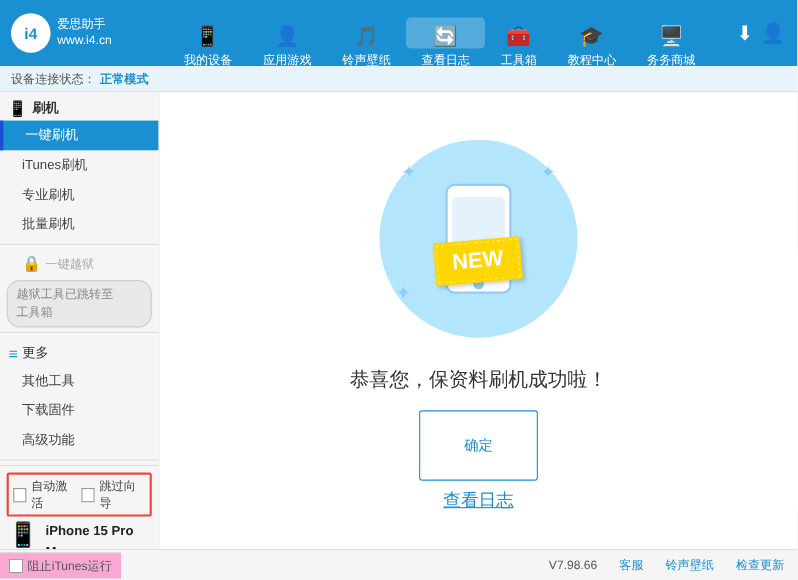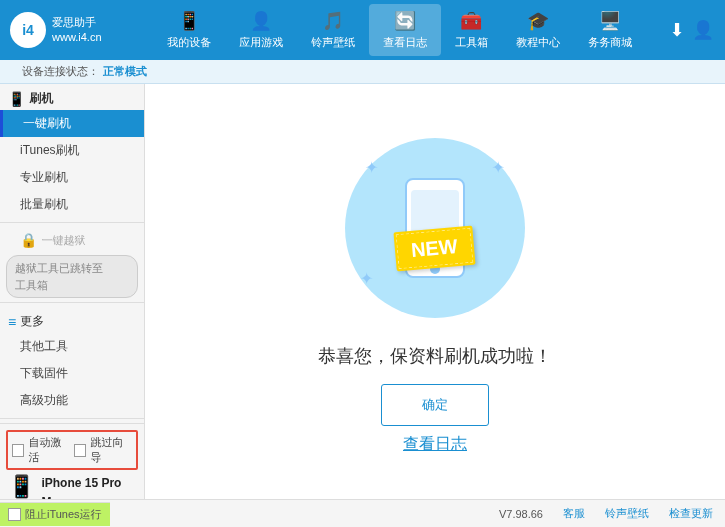--- a/index.html
+++ b/index.html
@@ -1,32 +1,32 @@
 <!DOCTYPE html>
 <html><head>
   <meta charset="utf-8">
   <style>
     * { box-sizing: border-box; margin: 0; padding: 0; }
     body { font-family: 'Microsoft YaHei', Arial, sans-serif; font-size: 12px; background: #f0f0f0; width: 725px; height: 527px; overflow: hidden; }
 
     
-    .header { background: #1a8fd1; height: 60px; display: flex; padding: 4px 10px; }
+    .header { background: #1a8fd1; height: 60px; display: flex; padding: 16px 10px; }
     .logo { display: flex; align-items: center; width: 120px; }
     .logo-circle { width: 36px; height: 36px; background: #fff; border-radius: 50%; display: flex; align-items: center; justify-content: center; margin-right: 6px; }
     .logo-circle span { color: #1a8fd1; font-weight: bold; font-size: 14px; }
     .logo-text { color: #fff; font-size: 11px; line-height: 1.4; }
     .nav-tabs { display: flex; flex: 1; justify-content: center; gap: 0; }
     .nav-tab { display: flex; flex-direction: column; align-items: center; padding: 6px 14px; color: #fff; cursor: pointer; font-size: 11px; gap: 3px; border-radius: 4px; }
     .nav-tab.active { background: rgba(255,255,255,0.25); }
     .nav-tab-icon { font-size: 18px; }
     .header-right { display: flex; gap: 8px; align-items: center; }
     .header-btn { color: #fff; font-size: 18px; cursor: pointer; }
 
     
-    .status-bar { background: #e8f4fb; border-bottom: 1px solid #c8e0f0; padding: 4px 22px; font-size: 11px; color: #555; display: flex; align-items: center; gap: 4px; }
+    .status-bar { background: #e8f4fb; border-bottom: 1px solid #c8e0f0; padding: 4px 10px; font-size: 11px; color: #555; display: flex; align-items: center; gap: 4px; }
     .status-mode { color: #1a8fd1; font-weight: bold; }
 
     
     .main { display: flex; height: calc(527px - 60px - 24px - 28px); }
 
     
     .sidebar { width: 145px; background: #f5f5f5; border-right: 1px solid #ddd; overflow-y: auto; flex-shrink: 0; }
     .sidebar-section-header { display: flex; align-items: center; gap: 4px; padding: 6px 8px 3px 8px; font-size: 12px; color: #333; font-weight: bold; }
     .sidebar-section-icon { font-size: 14px; color: #1a8fd1; }
     .sidebar-item { padding: 5px 8px 5px 20px; font-size: 12px; color: #444; cursor: pointer; }
@@ -43,35 +43,35 @@
     .phone-shape { width: 60px; height: 100px; background: #fff; border-radius: 8px; border: 2px solid #90caf9; display: flex; flex-direction: column; align-items: center; justify-content: center; position: relative; }
     .phone-screen { width: 48px; height: 70px; background: #e3f2fd; border-radius: 4px; margin-top: 8px; }
     .phone-home { width: 10px; height: 10px; border-radius: 50%; background: #90caf9; margin-top: 4px; }
     .sparkle { position: absolute; color: #90caf9; font-size: 16px; }
     .sparkle-tl { top: 20px; left: 20px; }
     .sparkle-tr { top: 20px; right: 20px; }
     .sparkle-bl { bottom: 30px; left: 15px; }
     .ribbon { position: absolute; bottom: 10px; left: -10px; background: #ffd600; color: #fff; font-size: 20px; font-weight: bold; padding: 8px 16px; transform: rotate(-5deg); border-radius: 2px; box-shadow: 2px 2px 4px rgba(0,0,0,0.2); }
     .ribbon::before { content: ''; position: absolute; top: 2px; left: 2px; right: 2px; bottom: 2px; border: 1px dashed rgba(255,255,255,0.6); border-radius: 1px; }
     .success-text { font-size: 18px; color: #333; margin-top: 16px; }
-    .ok-btn { margin-top: 16px; background: #fff; border: 1px solid #1a8fd1; color: #1a8fd1; padding: 11px 40px; border-radius: 3px; cursor: pointer; font-size: 13px; }
+    .ok-btn { margin-top: 16px; background: #fff; border: 1px solid #1a8fd1; color: #1a8fd1; padding: 22px 40px; border-radius: 3px; cursor: pointer; font-size: 13px; }
     .log-link { margin-top: 8px; color: #1a8fd1; font-size: 16px; cursor: pointer; text-decoration: underline; }
 
     
     .device-section { padding: 6px 6px; border-top: 1px solid #ddd; }
     .auto-activate-row { display: flex; align-items: center; gap: 4px; padding: 3px 4px; border: 2px solid #e74c3c; border-radius: 2px; margin-bottom: 0; }
     .checkbox { width: 13px; height: 13px; border: 1px solid #999; background: #fff; display: inline-flex; align-items: center; justify-content: center; cursor: pointer; }
     .checkbox-label { font-size: 11px; color: #444; cursor: pointer; }
     .skip-guide { font-size: 11px; color: #444; cursor: pointer; }
     .device-info { display: flex; align-items: flex-start; gap: 6px; padding: 4px 2px; }
     .device-icon { font-size: 22px; color: #1a8fd1; }
     .device-details { font-size: 11px; color: #333; line-height: 1.6; }
     .device-name { font-weight: bold; font-size: 12px; color: #222; }
 
-    .stop-itunes-row { height: 24px; background: #bef264; border-top: 1px solid #ddd; display: flex; align-items: center; padding: 0 8px; gap: 4px; font-size: 11px; color: #555; }
+    .stop-itunes-row { height: 24px; background: #f9a8d4; border-top: 1px solid #ddd; display: flex; align-items: center; padding: 0 8px; gap: 4px; font-size: 11px; color: #555; }
   </style>
 </head>
 <body>
 
 <div class="header">
   <div class="logo">
     <div class="logo-circle">
       <span>i4</span>
     </div>
     <div class="logo-text">

